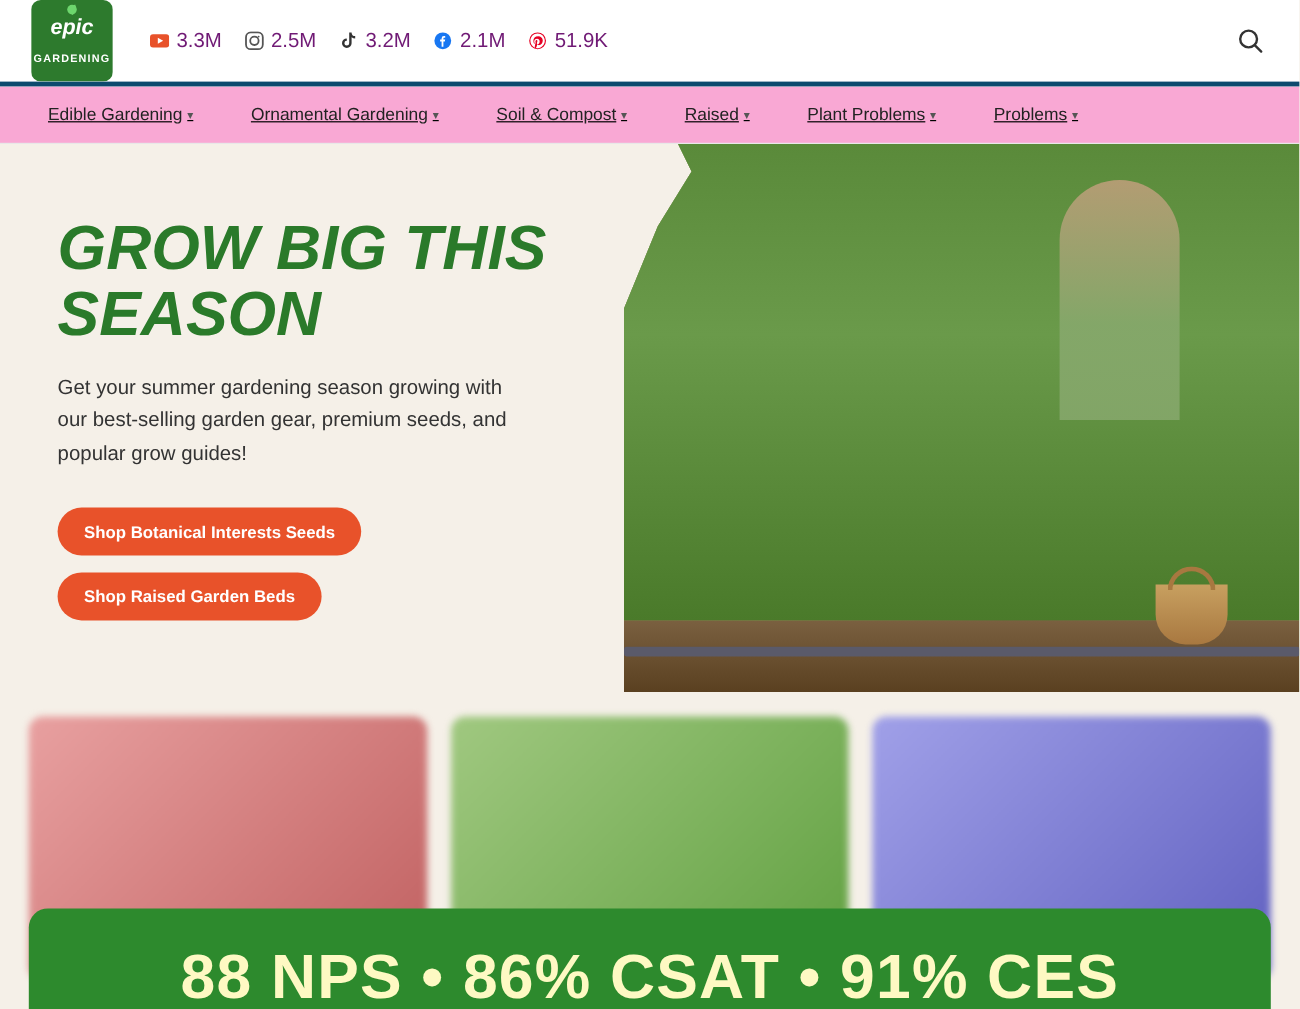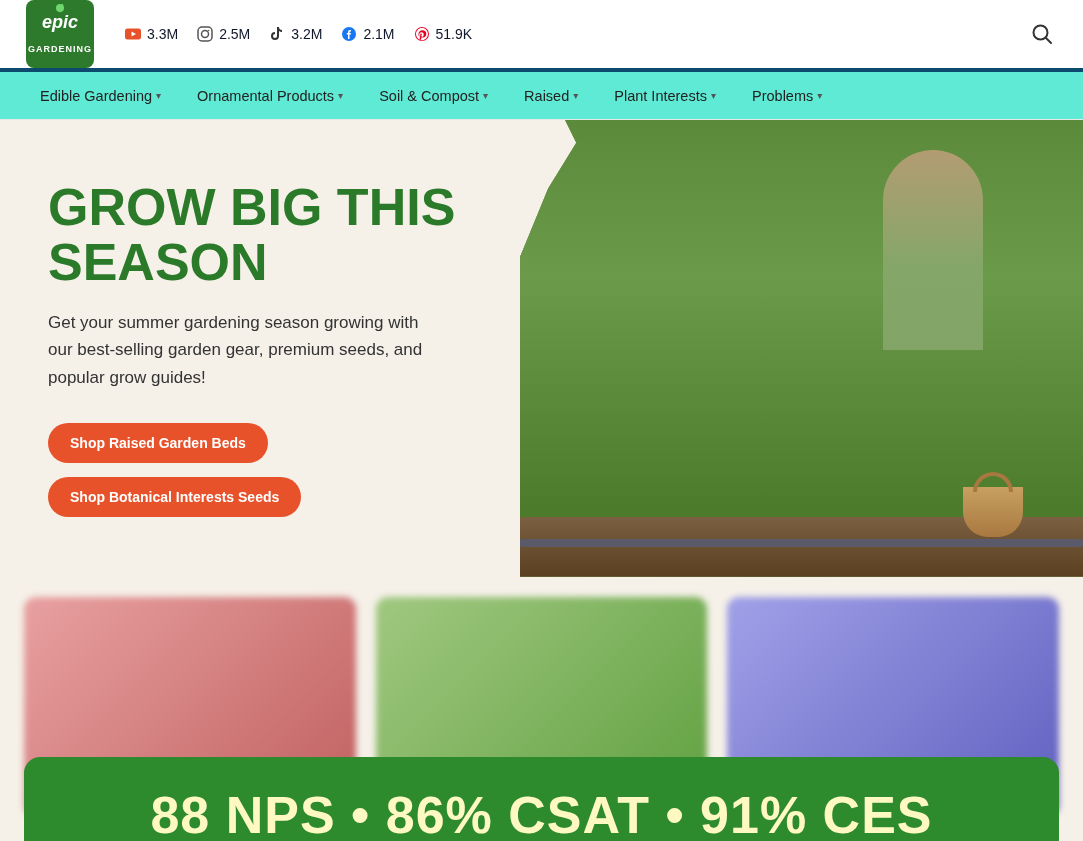--- a/index.html
+++ b/index.html
@@ -34,22 +34,22 @@
     .social-links {
       display: flex;
       align-items: center;
       gap: 18px;
       flex: 1;
     }
     .social-item {
       display: flex;
       align-items: center;
       gap: 5px;
-      font-size: 14px;
-      color: #0f172a;
+      font-size: 17px;
+      color: #701a75;
       font-weight: 500;
       text-decoration: none;
     }
     .social-icon {
       width: 18px;
       height: 18px;
       display: flex;
       align-items: center;
       justify-content: center;
     }
@@ -77,27 +77,28 @@
       font-size: 15px;
       font-weight: 600;
       cursor: pointer;
       display: flex;
       align-items: center;
       gap: 6px;
     }
 
     
     .nav {
-      background: #5eead4;
+      background: #f9a8d4;
       border-bottom: 1px solid #e8e8e8;
       display: flex;
       align-items: center;
       padding: 0 24px;
       height: 48px;
-      gap: 4px;
+      gap: 16px;
+      text-decoration: underline;
     }
     .nav-item {
       padding: 0 16px;
       height: 48px;
       display: flex;
       align-items: center;
       gap: 4px;
       font-size: 14.5px;
       color: #222;
       cursor: pointer;
@@ -123,20 +124,21 @@
       justify-content: center;
       z-index: 2;
     }
     .hero-title {
       font-size: 52px;
       font-weight: 900;
       color: #2a7a2a;
       line-height: 1.05;
       margin-bottom: 20px;
       text-transform: uppercase;
+      font-style: italic;
     }
     .hero-subtitle {
       font-size: 17px;
       color: #333;
       line-height: 1.6;
       margin-bottom: 32px;
       max-width: 380px;
     }
     .hero-buttons {
       display: flex;
@@ -352,48 +354,48 @@
     </button>
   </div>
 </header>
 
 <nav class="nav">
   <div class="nav-item">
     <span>Edible Gardening</span>
     <span class="nav-chevron">▾</span>
   </div>
   <div class="nav-item">
-    <span>Ornamental Products</span>
+    <span>Ornamental Gardening</span>
     <span class="nav-chevron">▾</span>
   </div>
   <div class="nav-item">
     <span>Soil &amp; Compost</span>
     <span class="nav-chevron">▾</span>
   </div>
   <div class="nav-item">
     <span>Raised</span>
     <span class="nav-chevron">▾</span>
   </div>
   <div class="nav-item">
-    <span>Plant Interests</span>
+    <span>Plant Problems</span>
     <span class="nav-chevron">▾</span>
   </div>
   <div class="nav-item">
     <span>Problems</span>
     <span class="nav-chevron">▾</span>
   </div>
 </nav>
 
 <section class="hero">
   <div class="hero-content">
     <h1 class="hero-title">GROW BIG THIS SEASON</h1>
     <p class="hero-subtitle">Get your summer gardening season growing with our best-selling garden gear, premium seeds, and popular grow guides!</p>
     <div class="hero-buttons">
+      <button class="hero-btn">Shop Botanical Interests Seeds</button>
       <button class="hero-btn">Shop Raised Garden Beds</button>
-      <button class="hero-btn">Shop Botanical Interests Seeds</button>
     </div>
   </div>
 
   <div class="hero-image-area">
     <div class="hero-image-blob">
       <div class="hero-photo-sim">
 
         <div class="background-buildings"></div>
 
         <div class="plants-sim"></div>

